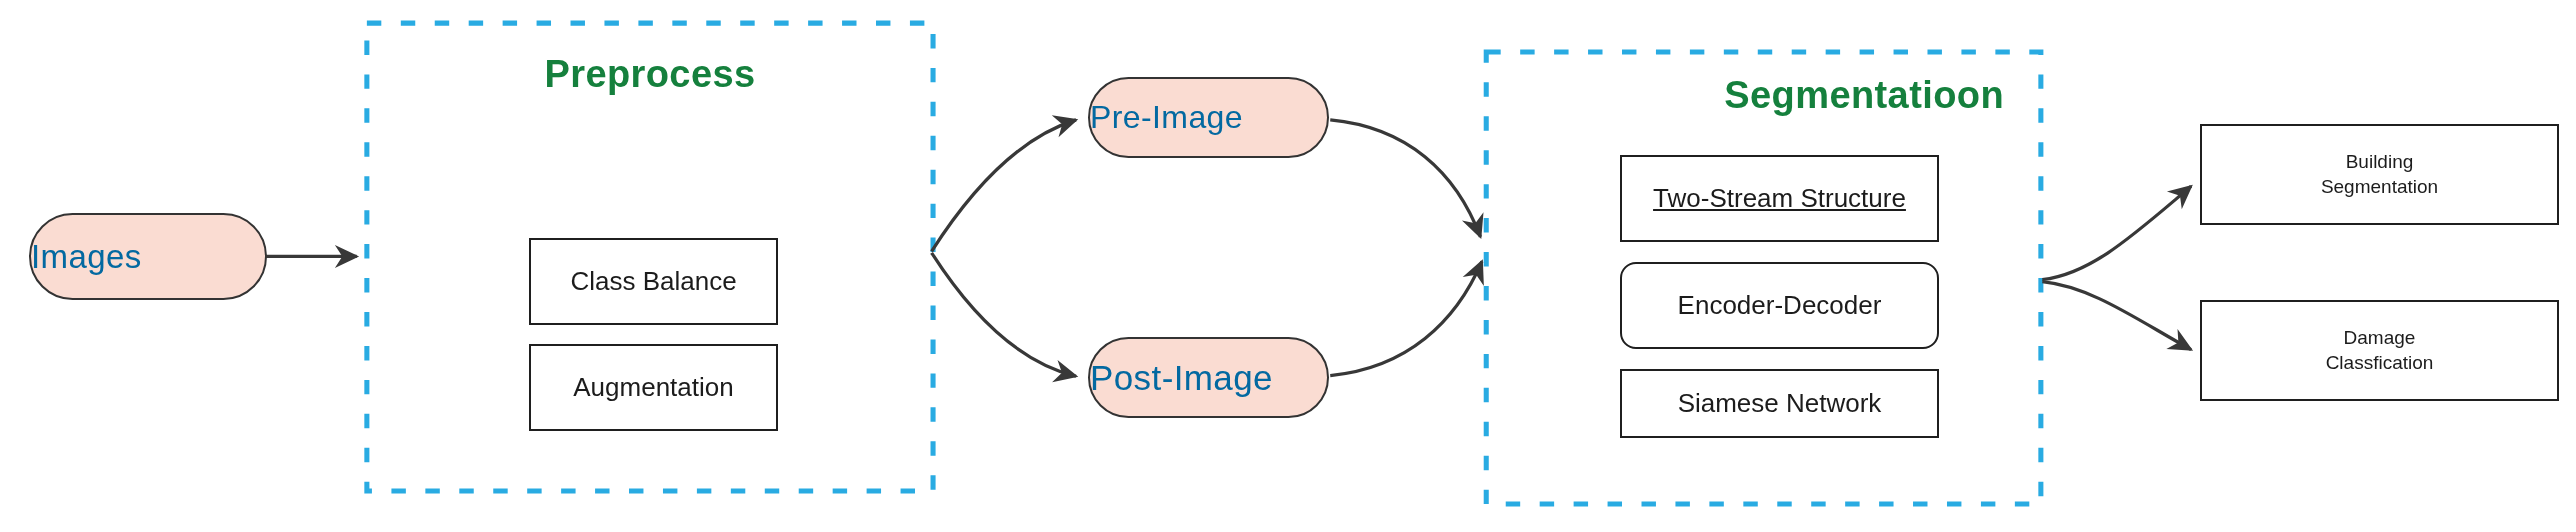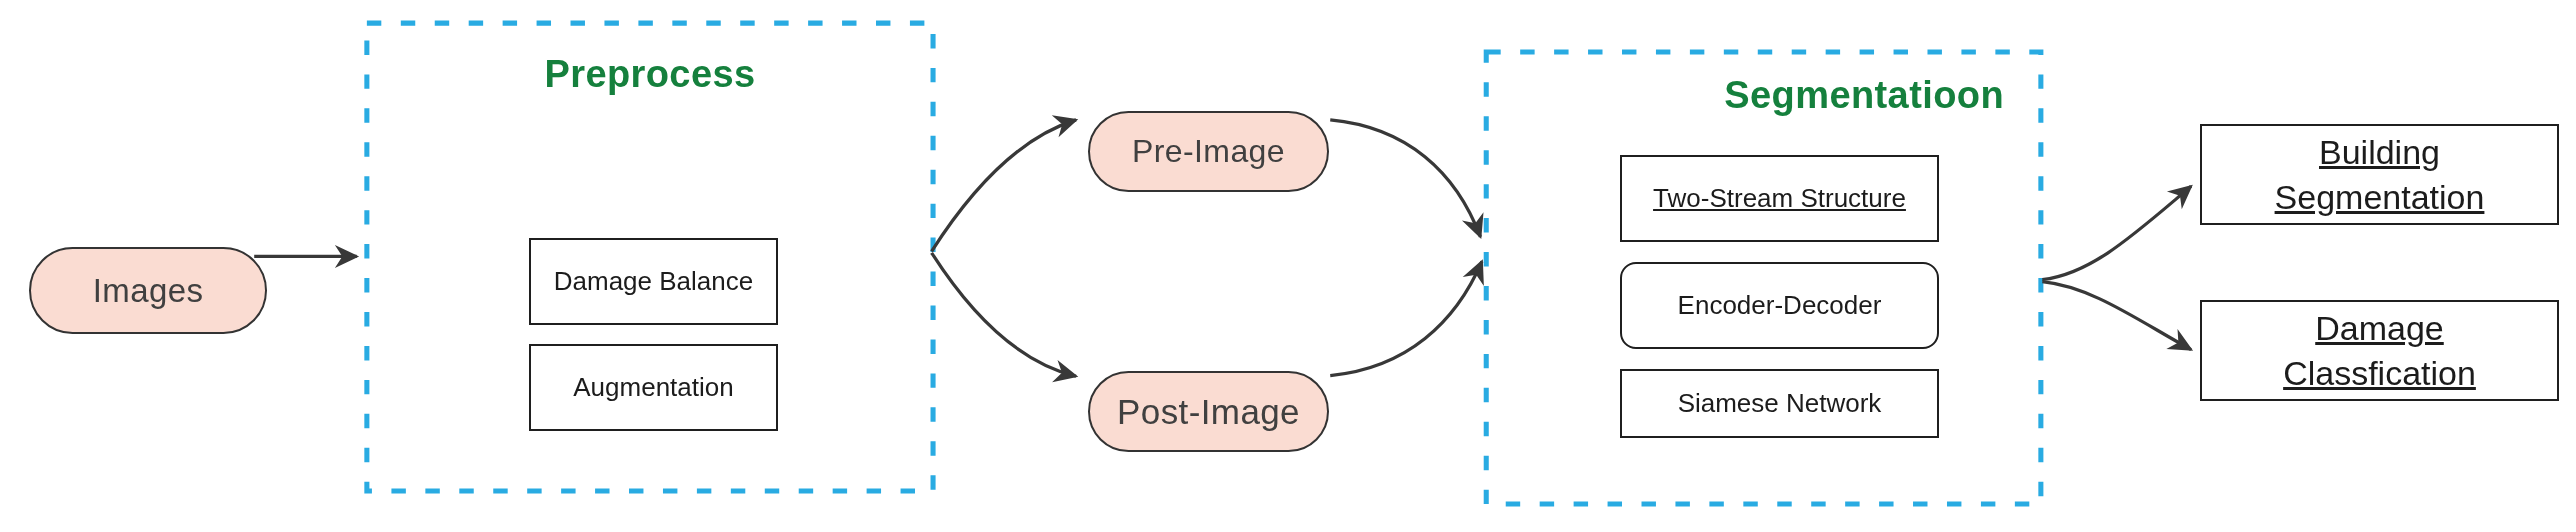--- a/index.html
+++ b/index.html
@@ -32,44 +32,42 @@
     stroke: var(--arrow, #383838);
     stroke-width: 4.5;
   }
   .pill {
     position: absolute;
     background: var(--pill-fill, #fadcd2);
     border: 2.9px solid var(--pill-stroke, #333333);
     border-radius: 58px;
     display: flex;
     align-items: center;
-    justify-content: center;
+    justify-content: flex-start;
     font-size: 33px;
-    color: #404040;
+    color: #0369a1;
     box-sizing: border-box;
     letter-spacing: 0.4px;
-    margin-top: 34px;
   }
   .node-box {
     position: absolute;
     background: #ffffff;
     border: 2.9px solid var(--box-stroke, #1f1f1f);
     display: flex;
     align-items: center;
     justify-content: center;
     font-size: 26px;
     color: #1c1c1c;
     box-sizing: border-box;
     text-align: center;
   }
   .out-box {
-    font-size: 34px;
+    font-size: 19px;
     line-height: 1.3;
     white-space: pre-line;
-    text-decoration: underline;
   }
   .group-title {
     position: absolute;
     text-align: center;
     font-weight: bold;
     font-size: 38px;
     color: #15803d;
     letter-spacing: 0.4px;
   }
 </style>
@@ -100,21 +98,21 @@
     <path class="edge" d="M2828,390 C2896,397 2958,442 3034,484" marker-end="url(#arrowhead)"></path>
   </svg>
 
   <div class="pill" style="left:29px; top:213px; width:238px; height:87px;">
     <span>Images</span>
   </div>
 
   <div class="group-title" style="left:367px; top:53px; width:566px;">Preprocess</div>
 
   <div class="node-box" style="left:529px; top:238px; width:249px; height:87px;">
-    <span>Damage Balance</span>
+    <span>Class Balance</span>
   </div>
   <div class="node-box" style="left:529px; top:344px; width:249px; height:87px;">
     <span>Augmentation</span>
   </div>
 
   <div class="pill" style="left:1088px; top:77px; width:241px; height:81px; font-size:32px;">
     <span>Pre-Image</span>
   </div>
   <div class="pill" style="left:1088px; top:337px; width:241px; height:81px; font-size:35px;">
     <span>Post-Image</span>

